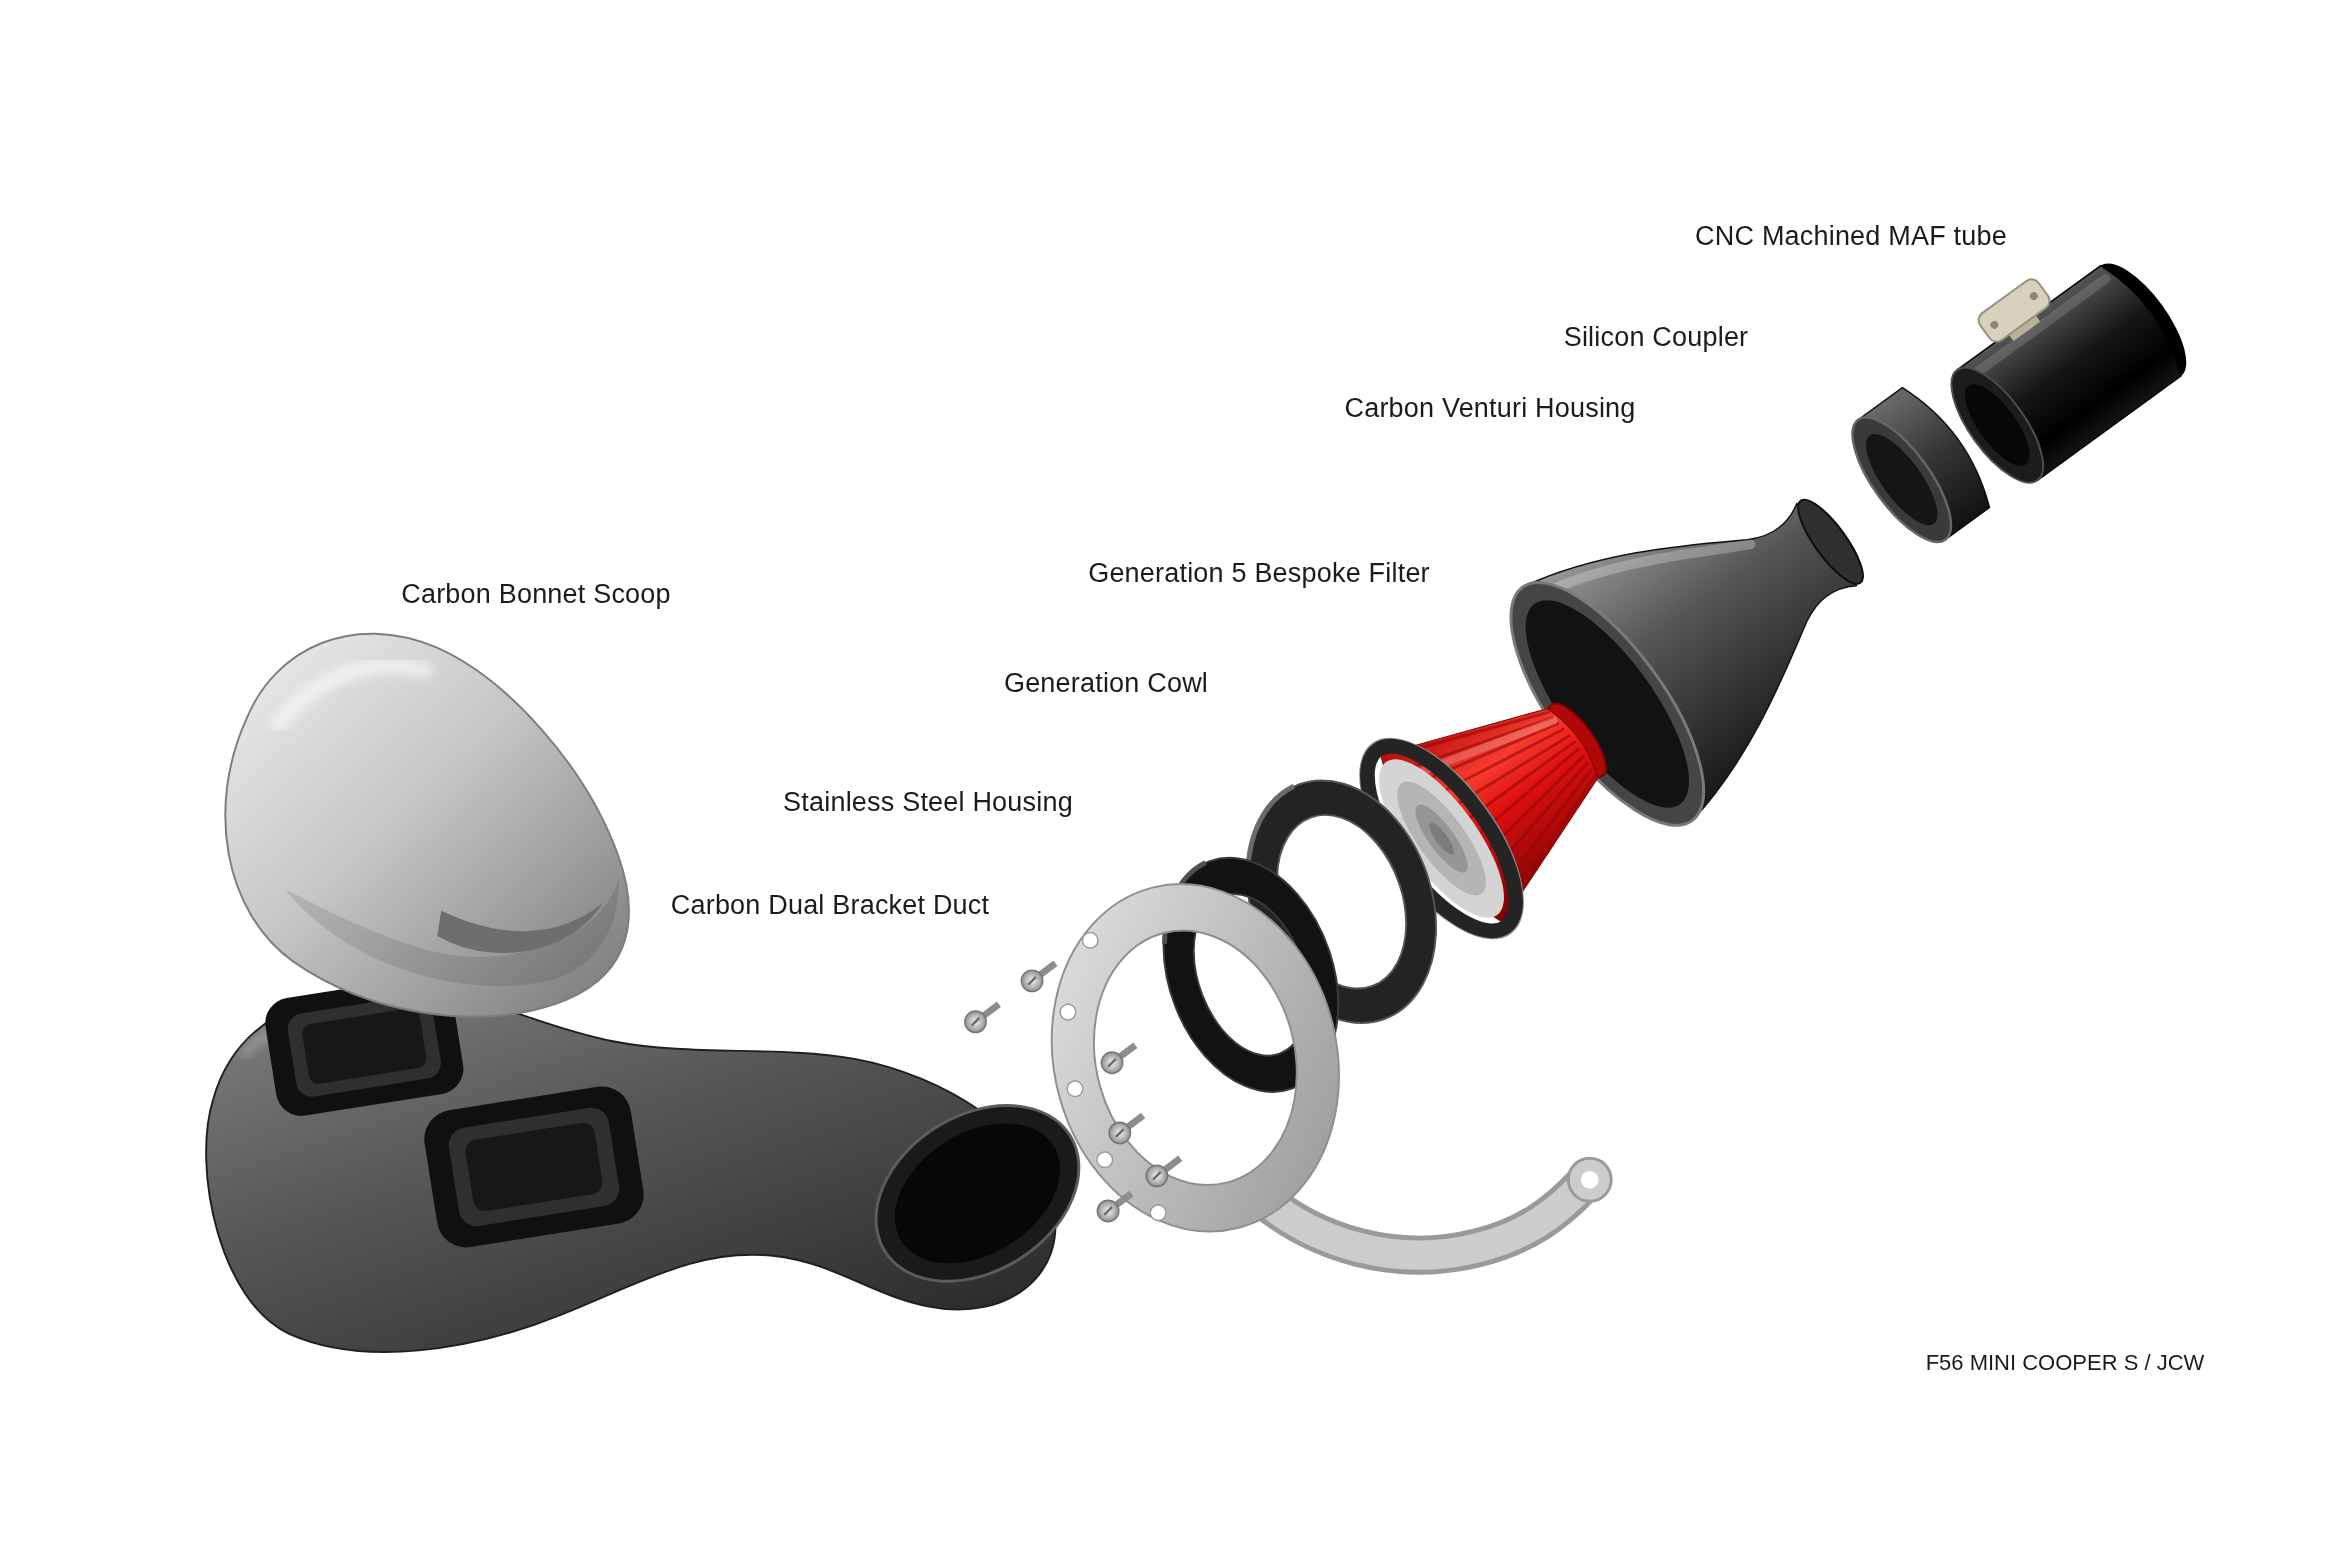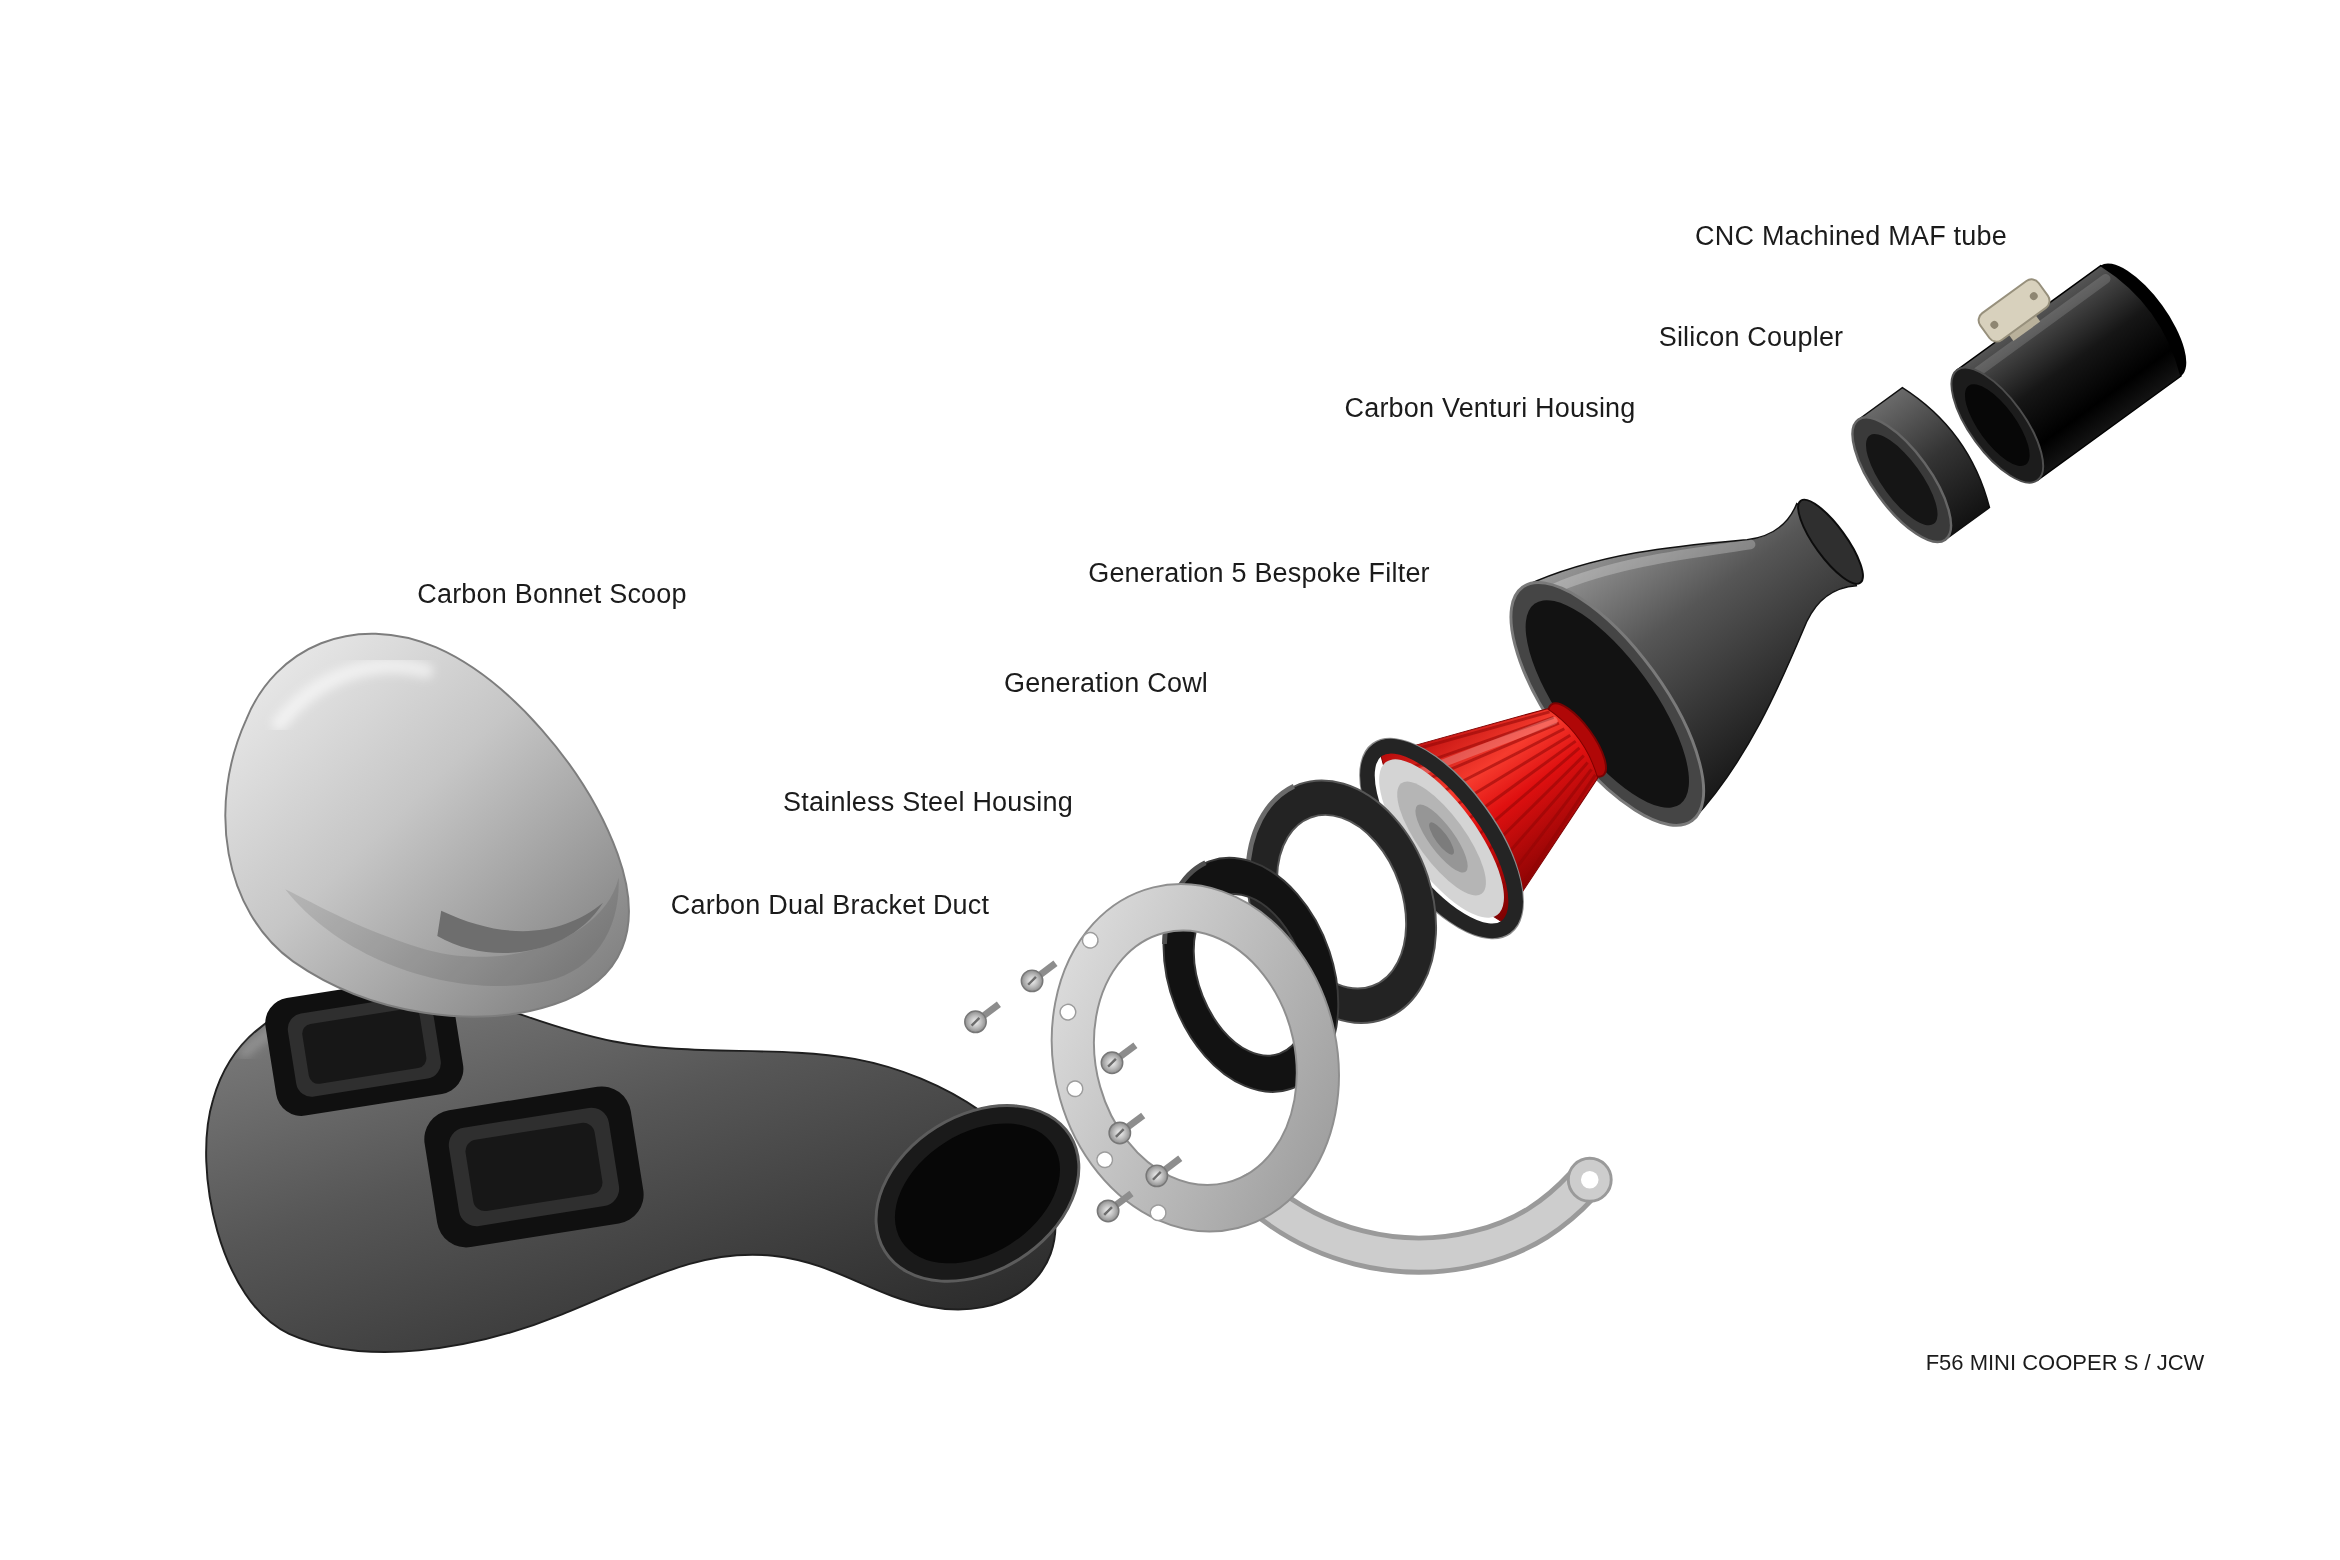--- a/index.html
+++ b/index.html
@@ -225,30 +225,30 @@
                C 228,934 212,826 252,738 Z" fill="url(#scoopGrad)" stroke="#7d7d7d" stroke-width="2"></path>
       <path d="M 292,912 C 352,988 470,1026 562,1006 C 610,994 636,952 634,900
                C 620,962 520,1000 430,972 C 360,950 314,922 292,912 Z" fill="rgba(0,0,0,0.10)"></path>
       <path d="M 452,934 C 520,966 576,960 618,926 C 584,980 504,992 448,960 Z" fill="#6e6e6e"></path>
       <path d="M 286,742 C 322,696 378,672 436,688" stroke="rgba(255,255,255,0.55)" stroke-width="16" fill="none" stroke-linecap="round" filter="url(#soft)"></path>
     </g>
   </svg>
 
   <div class="part-label" style="left:1851px; top:236px">CNC Machined MAF tube</div>
 
-  <div class="part-label" style="left:1751px; top:337px">Silicon Coupler</div>
+  <div class="part-label" style="left:1656px; top:337px">Silicon Coupler</div>
 
   <div class="part-label" style="left:1490px; top:408px">Carbon Venturi Housing</div>
 
   <div class="part-label" style="left:1259px; top:573px">Generation 5 Bespoke Filter</div>
 
   <div class="part-label" style="left:1106px; top:683px">Generation Cowl</div>
 
   <div class="part-label" style="left:928px; top:802px">Stainless Steel Housing</div>
 
-  <div class="part-label" style="left:552px; top:594px">Carbon Bonnet Scoop</div>
+  <div class="part-label" style="left:536px; top:594px">Carbon Bonnet Scoop</div>
 
   <div class="part-label" style="left:830px; top:905px">Carbon Dual Bracket Duct</div>
 
   <div class="caption" style="left:2065px; top:1363px">F56 MINI COOPER S / JCW</div>
 
 </div>
 
 
 </body></html>

